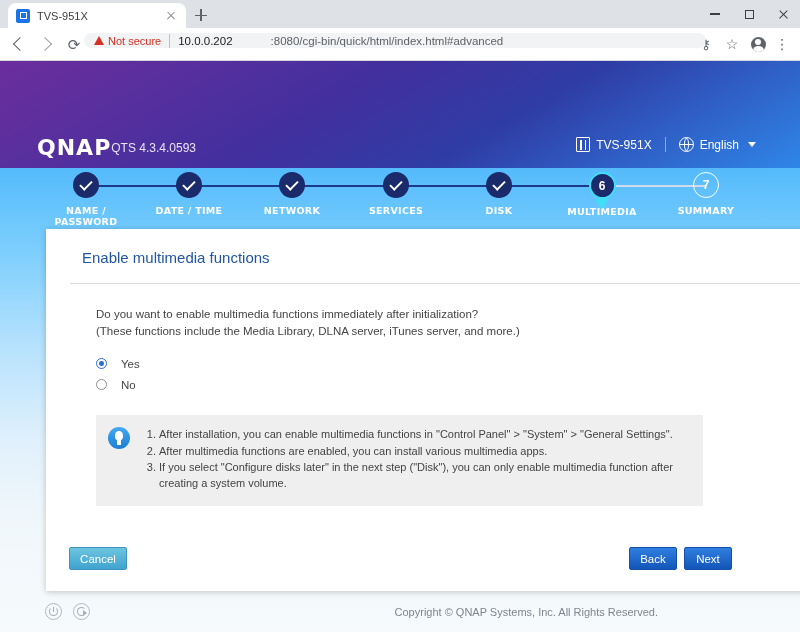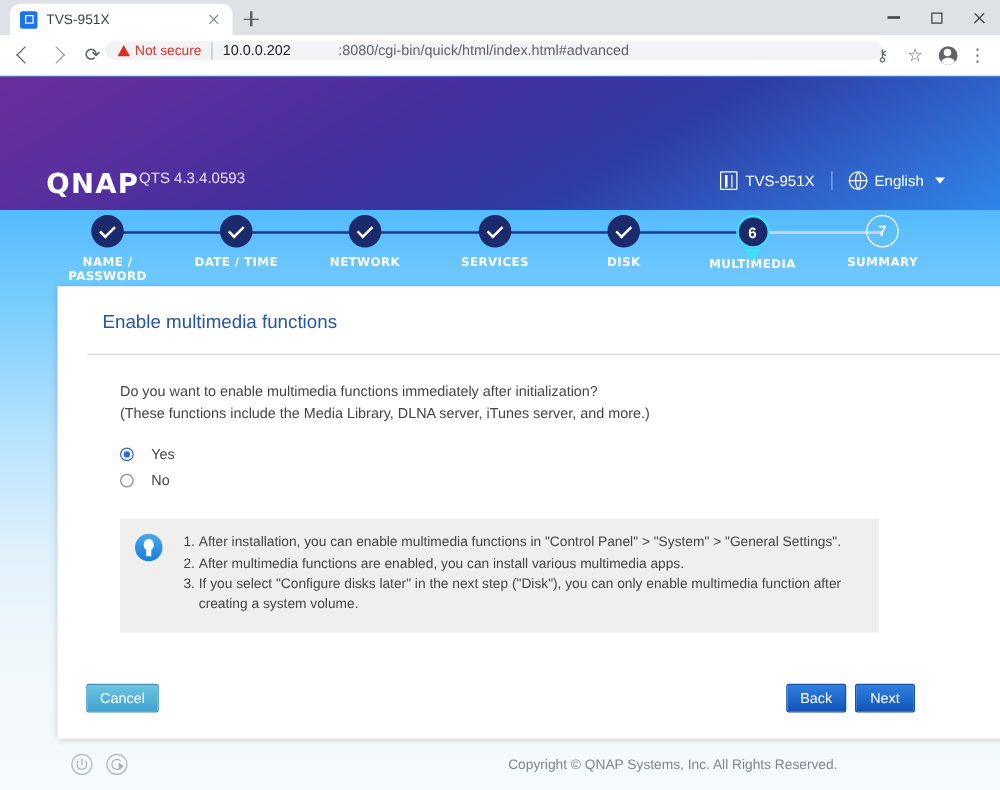--- a/index.html
+++ b/index.html
@@ -126,21 +126,21 @@
     background: linear-gradient(to bottom,
       #3aa0f3 0%, #47b4fb 14%, #79cdfd 32%, #b6e2fd 50%,
       #dff0fc 66%, #f0f7fb 80%, #f6fafc 100%);
     overflow: hidden;
   }
   .qnap-header {
     position: absolute; left: 0; top: 0; width: 800px; height: 107px;
     background: linear-gradient(150deg, #6b2d9c 0%, #5a2f9e 18%, #432f9e 40%,
                 #2f3ca5 62%, #2f63c9 82%, #2f86e8 100%);
   }
-  .brand { position: absolute; left: 37px; top: 74px; display: flex; align-items: flex-start; }
+  .brand { position: absolute; left: 37px; top: 74px; display: flex; align-items: center; }
   .qnap-logo {
     font-size: 22px; font-weight: 800; color: #ffffff; letter-spacing: 1px;
     font-family: "DejaVu Sans", sans-serif;
   }
   .qts-ver { font-size: 12px; color: #e8e4f5; }
 
   .hdr-right { position: absolute; right: 44px; top: 76px; display: flex; align-items: center; }
   .nas-icon {
     width: 14px; height: 15px; border: 1.5px solid #ffffff; box-sizing: border-box;
     position: relative; margin-right: 6px; border-radius: 1px;
@@ -264,21 +264,21 @@
     background: linear-gradient(to bottom,#2f7fe0,#1355b9);
     border-color: #1650ad;
   }
   .btn-next {
     right: 22px; top: 18px; width: 48px;
     background: linear-gradient(to bottom,#2f7fe0,#1355b9);
     border-color: #1650ad;
   }
 
   
-  .page-footer { position: absolute; left: 12px; bottom: 0; width: 700px; height: 44px; }
+  .page-footer { position: absolute; left: 0; bottom: 0; width: 700px; height: 44px; }
   .foot-icon {
     position: absolute; bottom: 12px; width: 17px; height: 17px; border-radius: 50%;
     border: 1.3px solid #b2b8bd; box-sizing: border-box; color: #a7adb3;
     display: flex; align-items: center; justify-content: center; font-size: 10px;
   }
   .foot-power { left: 45px; }
   .foot-restart { left: 73px; }
   .pwr-glyph {
     width: 1.5px; height: 5px; background: #a7adb3; position: absolute; top: 2.6px; left: 6.7px;
   }

